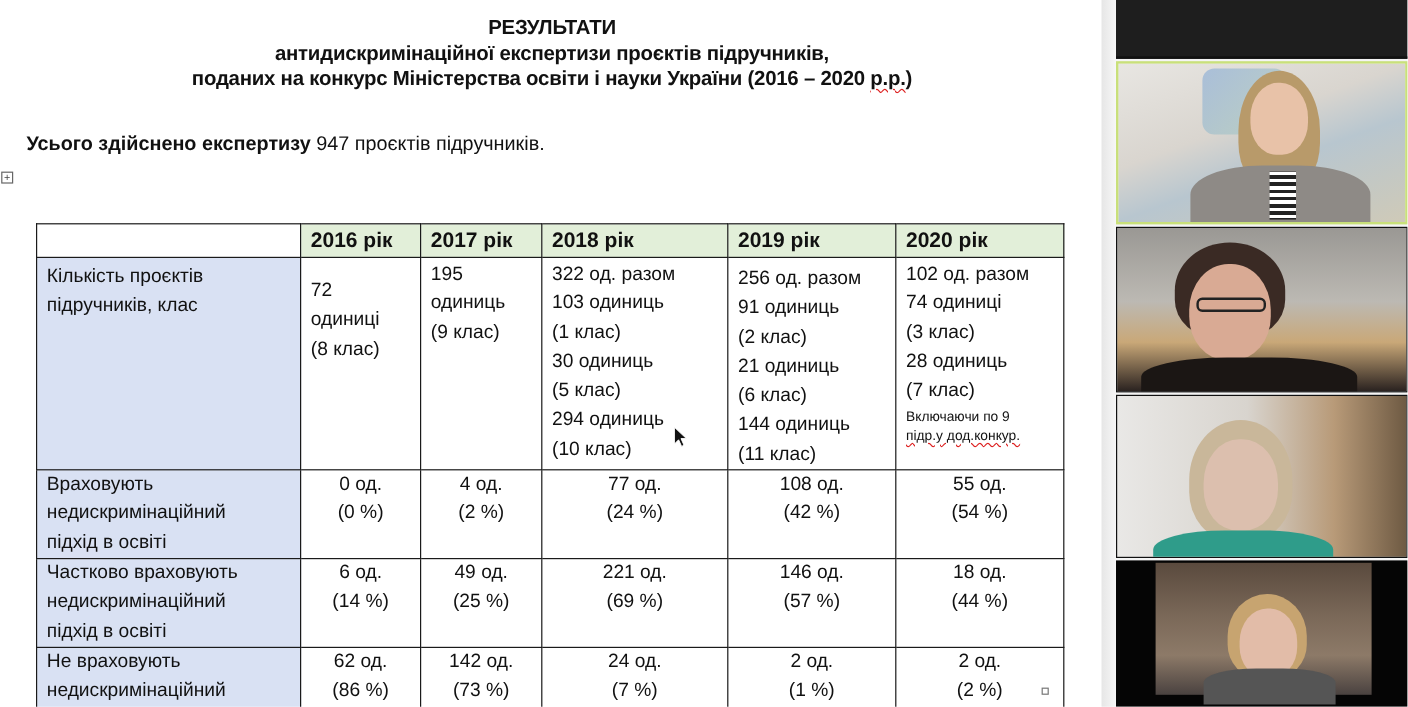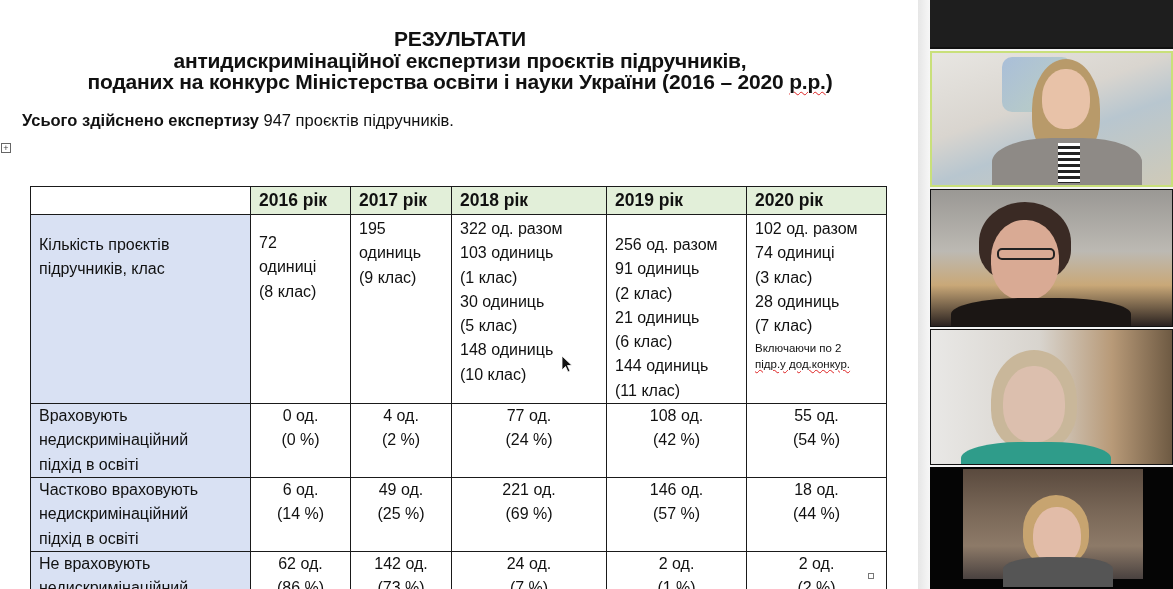--- a/index.html
+++ b/index.html
@@ -1,20 +1,20 @@
 <!DOCTYPE html>
 <html><head>
 <meta charset="utf-8">
 <style>
   * { box-sizing: border-box; margin: 0; padding: 0; }
   html, body { width: 1173px; height: 589px; overflow: hidden; background: #ffffff; }
   body { position: relative; font-family: "Liberation Sans", "DejaVu Sans", sans-serif; color: #111; }
 
   .slide { position: absolute; left: 0; top: 0; width: 918px; height: 589px; background: #ffffff; }
-  .title-block { position: absolute; left: 0; top: 12px; width: 920px; text-align: center; font-weight: bold; font-size: 21px; line-height: 21.5px; letter-spacing: -0.2px; margin-top: 16px; }
+  .title-block { position: absolute; left: 0; top: 12px; width: 920px; text-align: center; font-weight: bold; font-size: 17px; line-height: 21.5px; letter-spacing: -0.2px; }
   .spell { text-decoration: underline wavy #d22; text-decoration-thickness: 1px; text-underline-offset: 2px; }
 
   .summary { position: absolute; left: 22px; top: 111px; font-size: 16.5px; }
   .summary b { font-weight: bold; }
 
   .table-handle { position: absolute; left: 1px; top: 143px; width: 10px; height: 10px; border: 1px solid #666; font-size: 9px; line-height: 8px; text-align: center; color: #444; background: #fff; }
   .resize-handle { position: absolute; left: 868px; top: 573px; width: 6px; height: 6px; border: 1px solid #777; background: #fff; }
 
   table.results { position: absolute; left: 30px; top: 154px; border-collapse: collapse; font-size: 16px; line-height: 24.3px; margin-top: 32px; }
   table.results td, table.results th { border: 1.3px solid #1a1a1a; vertical-align: top; padding: 0 8px; }
@@ -71,59 +71,59 @@
         <tr>
       <th class="blank"></th>
       <th>2016 рік</th>
       <th>2017 рік</th>
       <th>2018 рік</th>
       <th>2019 рік</th>
       <th>2020 рік</th>
     </tr>
 
     <tr style="height:170px">
-      <td class="rowhead" style="padding-top:18px">
+      <td class="rowhead" style="padding-top:4px">
         <span style="display:block;width:170px">Кількість проєктів підручників, клас</span>
       </td>
       <td style="padding-top:16px">
         <div>72</div>
         <div>одиниці</div>
         <div>(8 клас)</div>
       </td>
       <td style="padding-top:2px">
         <div>195</div>
         <div>одиниць</div>
         <div>(9 клас)</div>
       </td>
       <td style="padding-top:2px">
         <div>322 од. разом</div>
         <div>103 одиниць</div>
         <div>(1 клас)</div>
         <div>30 одиниць</div>
         <div>(5 клас)</div>
-        <div>148 одиниць</div>
+        <div>294 одиниць</div>
         <div>(10 клас)</div>
       </td>
-      <td style="padding-top:18px">
+      <td style="padding-top:6px">
         <div>256 од. разом</div>
         <div>91 одиниць</div>
         <div>(2 клас)</div>
         <div>21 одиниць</div>
         <div>(6 клас)</div>
         <div>144 одиниць</div>
         <div>(11 клас)</div>
       </td>
       <td style="padding-top:2px">
         <div>102 од. разом</div>
         <div>74 одиниці</div>
         <div>(3 клас)</div>
         <div>28 одиниць</div>
         <div>(7 клас)</div>
         <span class="note">
-          <span>Включаючи по 2</span><br>
+          <span>Включаючи по 9</span><br>
           <span class="spell">підр.у дод.конкур.</span>
         </span>
       </td>
     </tr>
 
     <tr style="height:74px">
       <td class="rowhead">
         <div class="bold">Враховують</div>
         <div style="width:190px">недискримінаційний підхід в освіті</div>
       </td>

